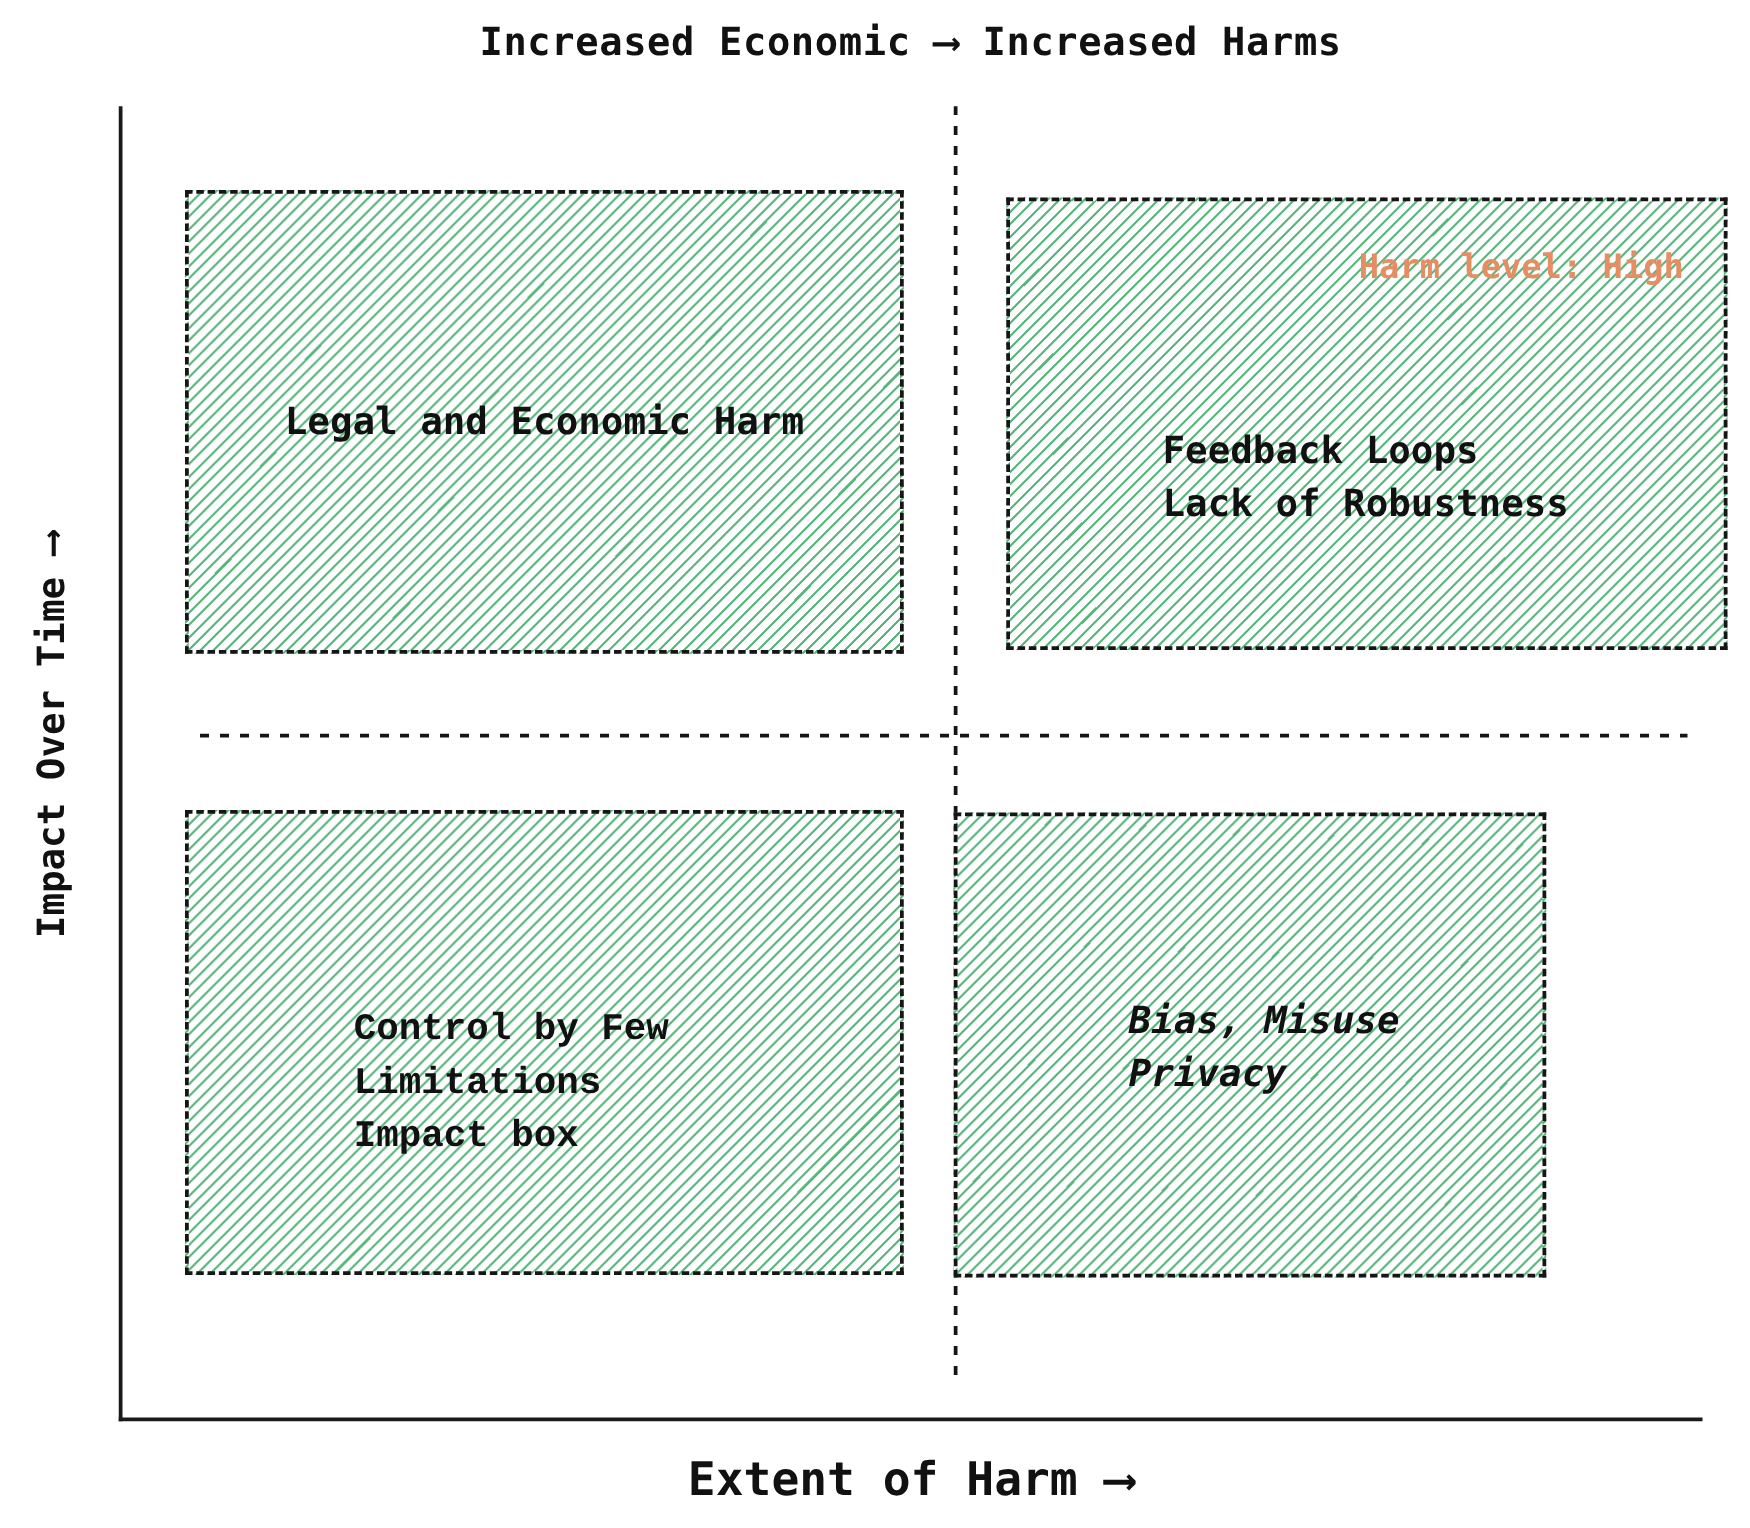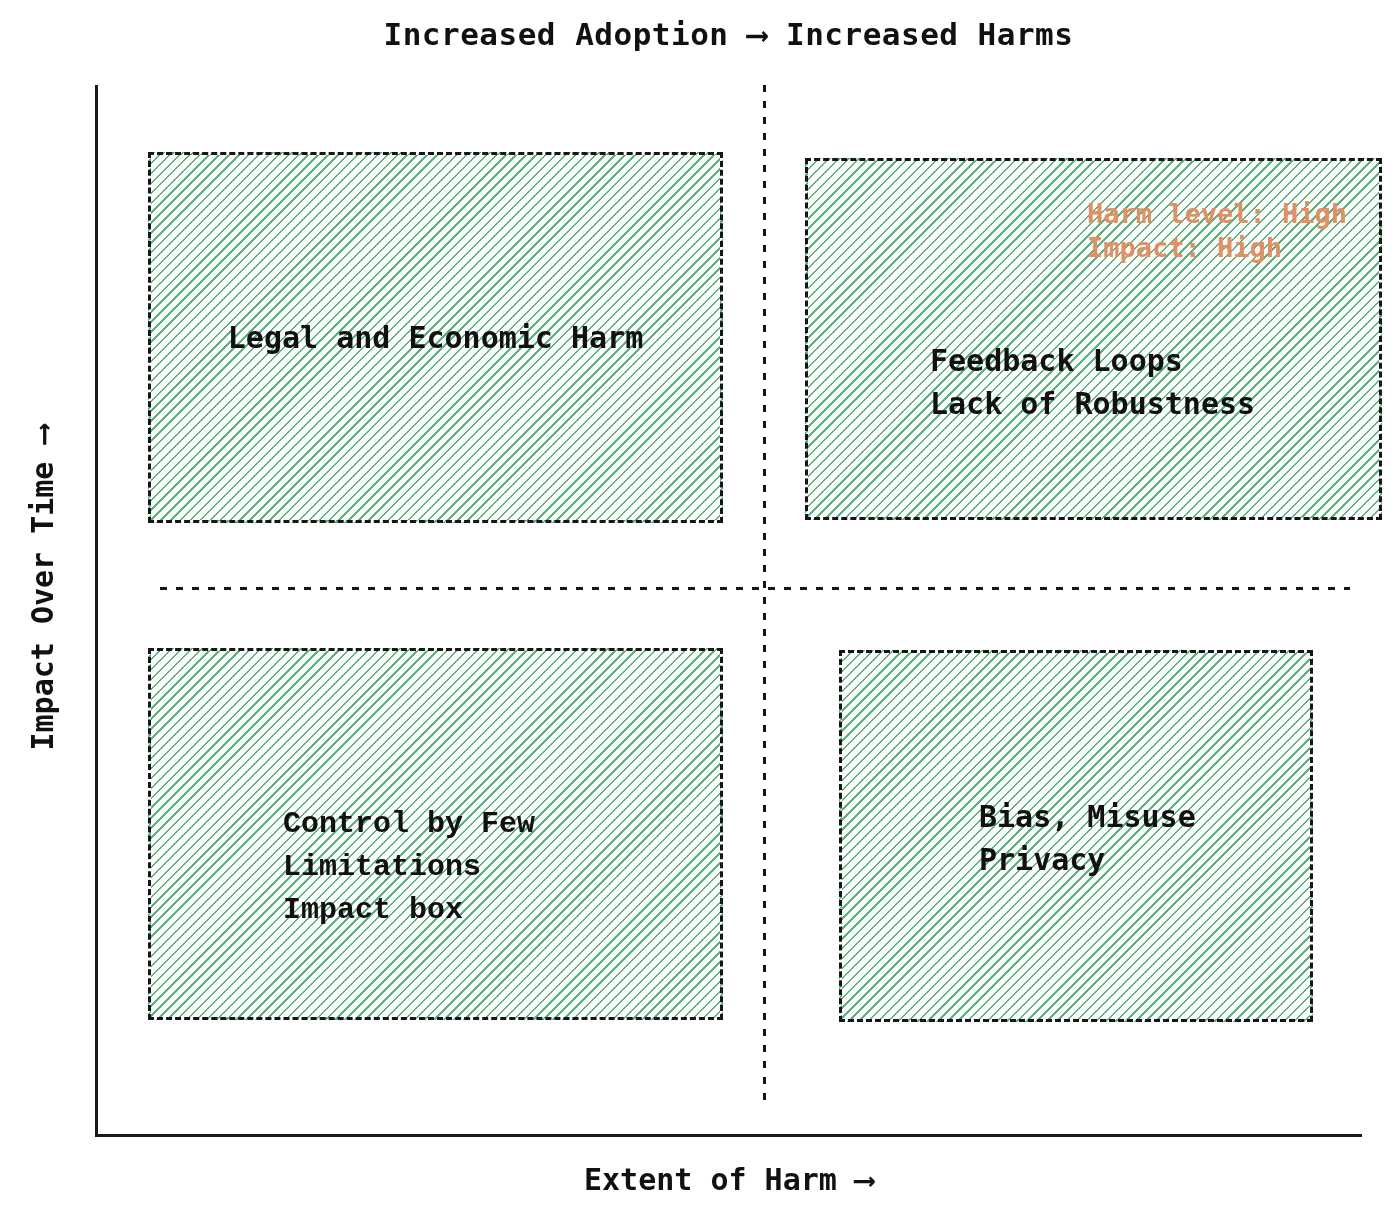--- a/index.html
+++ b/index.html
@@ -57,21 +57,21 @@
     font-size: 30px;
     font-weight: 600;
     white-space: nowrap;
   }
   .x-axis-label {
     position: absolute;
     left: 95px;
     top: 1162px;
     width: 1267px;
     text-align: center;
-    font-size: 30px;
+    font-size: 37px;
     font-weight: 600;
     white-space: nowrap;
   }
 
   
   .divider-vertical {
     position: absolute;
     left: 763px;
     top: 85px;
     width: 3px;
@@ -96,21 +96,21 @@
       135deg,
       #ffffff 0px,
       #ffffff 5.3px,
       #57b47a 5.3px,
       #57b47a 7px
     );
   }
   .qbox--tl { left: 148px; top: 152px; width: 575px; height: 371px; }
   .qbox--tr { left: 805px; top: 158px; width: 577px; height: 362px; text-decoration: underline; }
   .qbox--bl { left: 148px; top: 648px; width: 575px; height: 372px; }
-  .qbox--br { left: 839px; top: 650px; width: 474px; height: 372px; }
+  .qbox--br { left: 763px; top: 650px; width: 474px; height: 372px; font-style: italic; }
 
   .qlabel {
     position: absolute;
     font-size: 30px;
     font-weight: 600;
     line-height: 43px;
     color: #111111;
     white-space: nowrap;
   }
   .qlabel--tl {
@@ -132,41 +132,40 @@
     line-height: 34px;
     color: #e58e63;
     white-space: nowrap;
   }
 </style>
 </head>
 <body>
 
 <div id="stage">
 
-  <div class="diagram-title">Increased Adoption ⟶ Increased Harms</div>
+  <div class="diagram-title">Increased Economic ⟶ Increased Harms</div>
 
   <div class="y-axis-line"></div>
   <div class="x-axis-line"></div>
 
   <div class="y-axis-label">Impact Over Time ⟶</div>
   <div class="x-axis-label">Extent of Harm ⟶</div>
 
   <div class="divider-vertical"></div>
   <div class="divider-horizontal"></div>
 
   <div class="qbox qbox--tl">
     <div class="qlabel qlabel--tl">
       <span>Legal and Economic Harm</span>
     </div>
   </div>
 
   <div class="qbox qbox--tr">
     <div class="annotation">
       <div>Harm level: High</div>
-      <div>Impact: High</div>
     </div>
     <div class="qlabel qlabel--tr">
       <div>Feedback Loops</div>
       <div>Lack of Robustness</div>
     </div>
   </div>
 
   <div class="qbox qbox--bl">
     <div class="qlabel qlabel--bl">
       <div>Control by Few</div>

